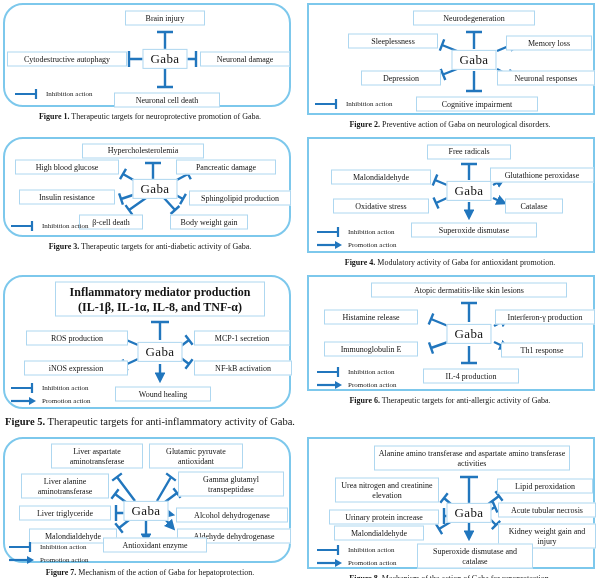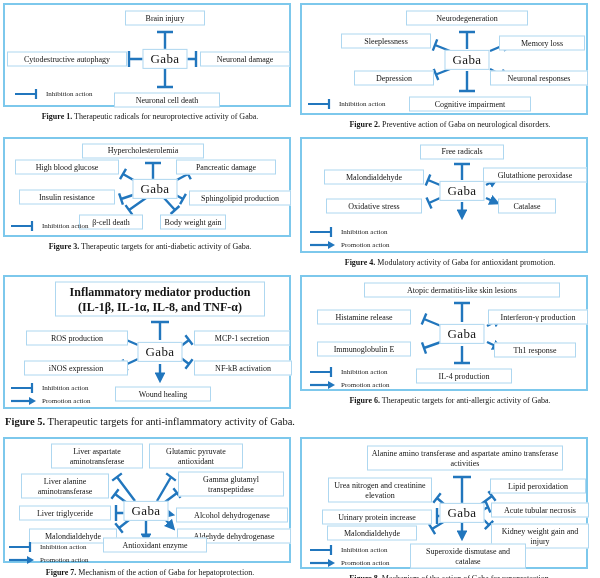--- a/index.html
+++ b/index.html
@@ -1,22 +1,22 @@
 <!DOCTYPE html>
 <html style="--arrow: #2176bd; --panel-border: #7dc8ec; --node-border: #aed7f0;"><head>
 <meta charset="utf-8">
 <style>
   html,body{margin:0;padding:0;background:#fff;}
   .page{width:600px;height:578px;background:#fff;overflow:hidden;
         font-family:"Liberation Serif","DejaVu Serif",serif;color:#141414;
         display:grid;grid-template-columns:300px 300px;align-content:start;padding-top:3px;box-sizing:border-box;}
   .cell{display:block;}
   .panel{position:relative;width:288px;background:#fff;border:2px solid var(--panel-border,#7dc8ec);box-sizing:border-box;}
-  .cell-left .panel{margin-left:3px;}
-  .cell-right .panel{}
+  .cell-left .panel{margin-left:3px;border-radius:20px;}
+  .cell-right .panel{margin-left:7px;}
   .arrows{position:absolute;left:0;top:0;}
   .arrows path{stroke:var(--arrow,#2176bd);stroke-width:2.4;fill:none;}
   .arrows marker path{fill:var(--arrow,#2176bd);stroke:none;}
   .node{position:absolute;transform:translate(-50%,-50%);background:#fff;
         border:1px solid var(--node-border,#aed7f0);font-size:8px;line-height:1.25;
         text-align:center;padding:1.5px 3px;box-sizing:border-box;color:#141414;z-index:2;}
   .node.big{font-size:12px;font-weight:bold;}
   .node.gaba{font-size:13px;padding:1px 7px;letter-spacing:.4px;z-index:3;}
   .legend-row{position:absolute;display:flex;align-items:center;gap:3px;font-size:7px;color:#222;z-index:2;}
   .lg{flex:0 0 auto;}
@@ -44,21 +44,21 @@
       <div class="node" style="left:240px;top:54px;width:90px">Neuronal damage</div>
       <div class="node" style="left:162px;top:95px;width:106px">Neuronal cell death</div>
       <div class="node gaba" style="left:160px;top:54px">Gaba</div>
       <div class="legend-row" style="left:8px;top:82px">
         <svg class="lg" width="30" height="14">
             <path d="M2,7 H23 M23,2 V12"></path>
           </svg>
         <span>Inhibition action</span>
       </div>
     </div>
-    <p class="caption"><b>Figure 1.</b> <span>Therapeutic radicals for neuroprotective activity of Gaba.</span></p>
+    <p class="caption"><b>Figure 1.</b> <span>Therapeutic targets for neuroprotective promotion of Gaba.</span></p>
   </section>
 
   <section class="cell cell-right">
     <div class="panel" style="height:112px">
       <svg class="arrows" width="284" height="108" viewBox="0 0 284 108">
         <path d="M165,44 L165,27 M157,27 L173,27"></path>
         <path d="M148,46 L133,40 M135.2,34.4 L130.8,45.6"></path>
         <path d="M188,46 L201,40.5 M203.3,46 L198.7,35"></path>
         <path d="M148,64 L134,69.5 M131.7,64 L136.3,75"></path>
         <path d="M188,64 L199,70 M196.1,75.3 L201.9,64.7"></path>
@@ -91,21 +91,21 @@
         <path d="M169,55 L178,60 M175.1,65.2 L180.9,54.8"></path>
         <path d="M141,59 L124,71 M120.5,66.1 L127.5,75.9"></path>
         <path d="M159,59 L170,71 M165.6,75 L174.4,67"></path>
       </svg>
       <div class="node" style="left:138px;top:11.5px;width:122px">Hypercholesterolemia</div>
       <div class="node" style="left:62px;top:28px;width:104px">High blood glucose</div>
       <div class="node" style="left:221px;top:28px;width:100px">Pancreatic damage</div>
       <div class="node" style="left:62px;top:58px;width:96px">Insulin resistance</div>
       <div class="node" style="left:235px;top:59px;width:102px">Sphingolipid production</div>
       <div class="node" style="left:106px;top:83px;width:64px">β-cell death</div>
-      <div class="node" style="left:188px;top:83px;width:66px">Body weight gain</div>
+      <div class="node" style="left:204px;top:83px;width:78px">Body weight gain</div>
       <div class="node gaba" style="left:150px;top:50px">Gaba</div>
       <div class="legend-row" style="left:4px;top:80px">
         <svg class="lg" width="30" height="14">
             <path d="M2,7 H23 M23,2 V12"></path>
           </svg>
         <span>Inhibition action</span>
       </div>
     </div>
     <p class="caption"><b>Figure 3.</b> <span>Therapeutic targets for anti-diabetic activity of Gaba.</span></p>
   </section>
@@ -123,20 +123,21 @@
         <path d="M184,46 L194,40.5" marker-end="url(#ah4)"></path>
         <path d="M138,59 L127,64 M124.5,58.5 L129.5,69.5"></path>
         <path d="M184,59 L195,64" marker-end="url(#ah4)"></path>
         <path d="M160,63 L160,78" marker-end="url(#ah4)"></path>
       </svg>
       <div class="node" style="left:160px;top:12.5px;width:84px">Free radicals</div>
       <div class="node" style="left:72px;top:38px;width:100px">Malondialdehyde</div>
       <div class="node" style="left:233px;top:36px;width:104px">Glutathione peroxidase</div>
       <div class="node" style="left:72px;top:67px;width:96px">Oxidative stress</div>
       <div class="node" style="left:225px;top:67px;width:58px">Catalase</div>
+      <div class="node" style="left:165px;top:91px;width:126px">Superoxide dismutase</div>
       <div class="node gaba" style="left:160px;top:52px">Gaba</div>
       <div class="legend-row" style="left:6px;top:86px">
         <svg class="lg" width="30" height="14">
             <path d="M2,7 H23 M23,2 V12"></path>
           </svg>
         <span>Inhibition action</span>
       </div>
       <div class="legend-row" style="left:6px;top:99px">
         <svg class="lg" width="30" height="14">
             <path d="M2,7 H20"></path>

